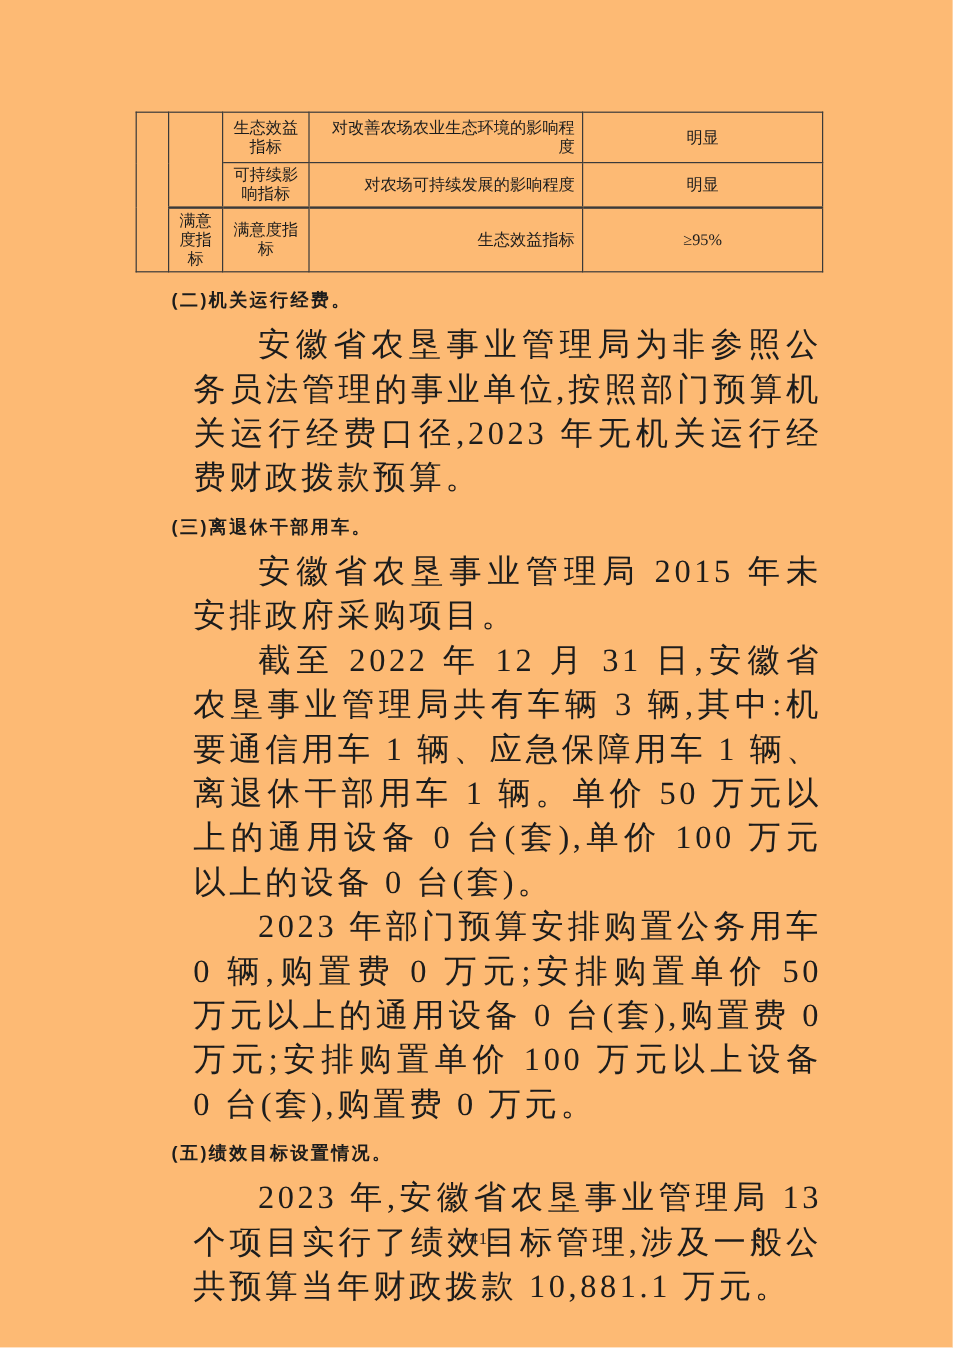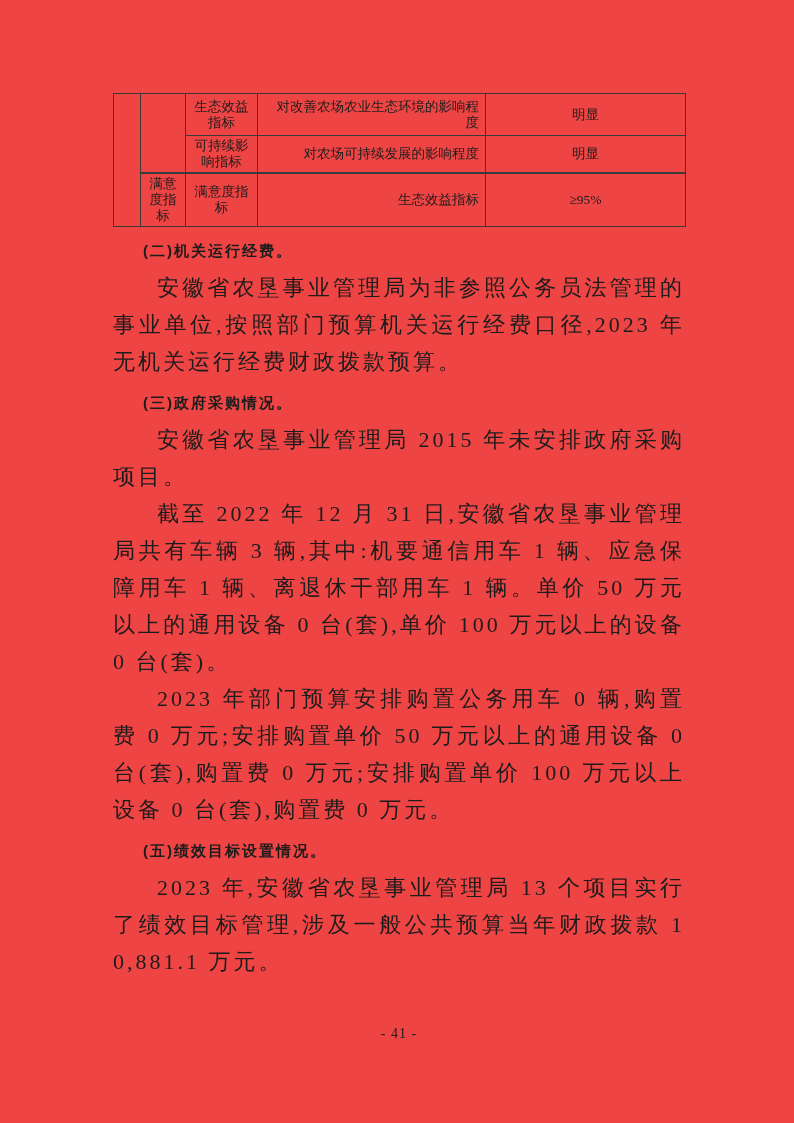--- a/index.html
+++ b/index.html
@@ -6,21 +6,21 @@
   html, body {
     width: 794px; height: 1123px;
     background: #ffffff;
     font-family: "Liberation Serif", "DejaVu Serif", serif;
     color: #1c1c1c;
     overflow: hidden;
   }
   .page {
     position: relative;
     width: 794px; height: 1123px;
-    background: #ef4444;
+    background: #fdba74;
   }
   .content {
     position: absolute;
     left: 113px; top: 93px;
     width: 572px;
   }
   
   table.indicators {
     width: 572px;
     border-collapse: collapse;
@@ -56,26 +56,27 @@
     font-family: "Liberation Sans", "DejaVu Sans", sans-serif;
     font-size: 15px;
     font-weight: bold;
     line-height: 37px;
     letter-spacing: 2px;
     text-indent: 2em;
     margin-top: 4px;
     white-space: nowrap;
   }
   p.para {
-    font-size: 22px;
+    font-size: 27px;
     line-height: 37px;
     letter-spacing: 3px;
     text-indent: 2em;
     text-align: justify;
     word-break: break-all;
+    margin-left: 48px;
   }
   
   .footer {
     position: absolute;
     left: 113px; top: 1026px;
     width: 572px;
     text-align: center;
     font-size: 14px;
     letter-spacing: 1px;
     color: #1c1c1c;
@@ -118,21 +119,21 @@
     </table>
 
     <div class="body-text">
 
       <div class="section">
         <h2 class="sec-heading">(二)机关运行经费。</h2>
         <p class="para">安徽省农垦事业管理局为非参照公务员法管理的事业单位,按照部门预算机关运行经费口径,2023 年无机关运行经费财政拨款预算。</p>
       </div>
 
       <div class="section">
-        <h2 class="sec-heading">(三)政府采购情况。</h2>
+        <h2 class="sec-heading">(三)离退休干部用车。</h2>
         <p class="para">安徽省农垦事业管理局 2015 年未安排政府采购项目。</p>
       </div>
 
       <div class="section">
         <p class="para">截至 2022 年 12 月 31 日,安徽省农垦事业管理局共有车辆 3 辆,其中:机要通信用车 1 辆、应急保障用车 1 辆、离退休干部用车 1 辆。单价 50 万元以上的通用设备 0 台(套),单价 100 万元以上的设备 0 台(套)。</p>
         <p class="para">2023 年部门预算安排购置公务用车 0 辆,购置费 0 万元;安排购置单价 50 万元以上的通用设备 0 台(套),购置费 0 万元;安排购置单价 100 万元以上设备 0 台(套),购置费 0 万元。</p>
       </div>
 
       <div class="section">
         <h2 class="sec-heading">(五)绩效目标设置情况。</h2>

